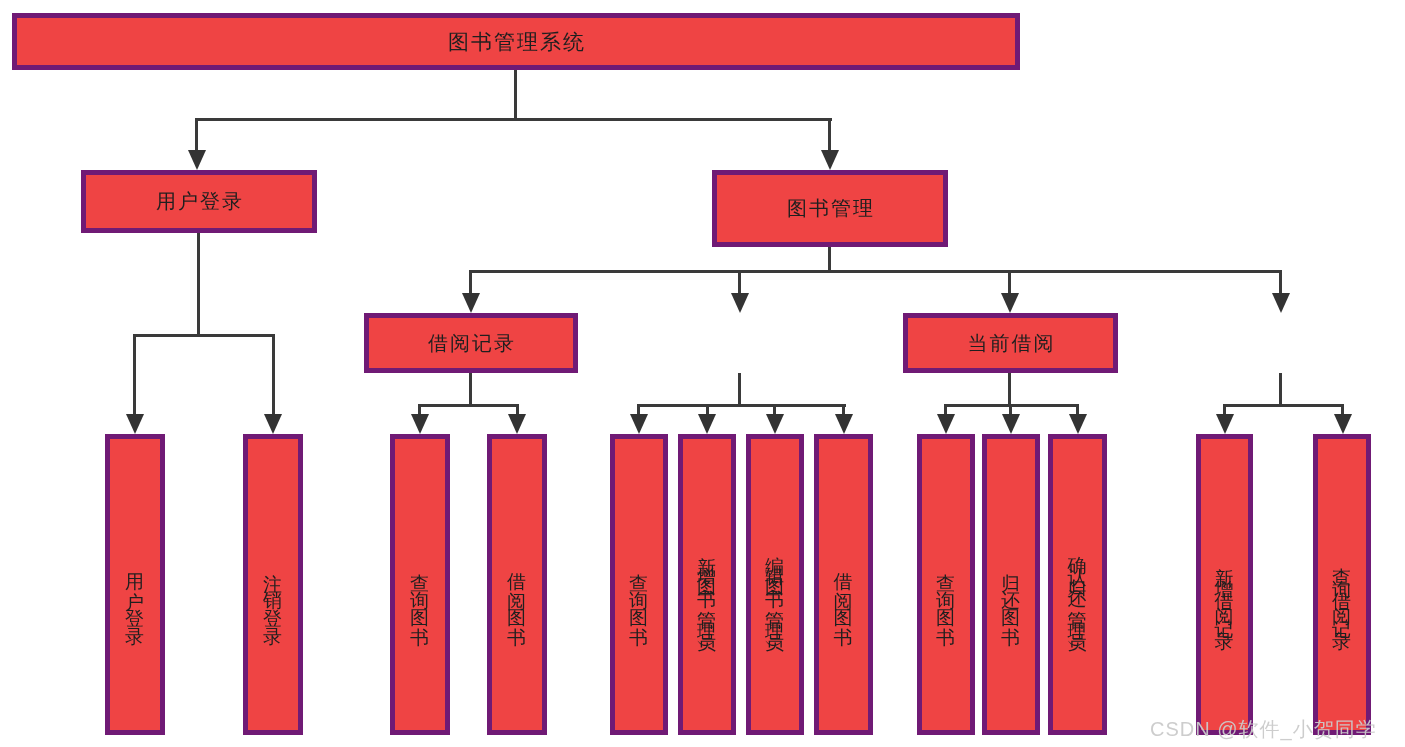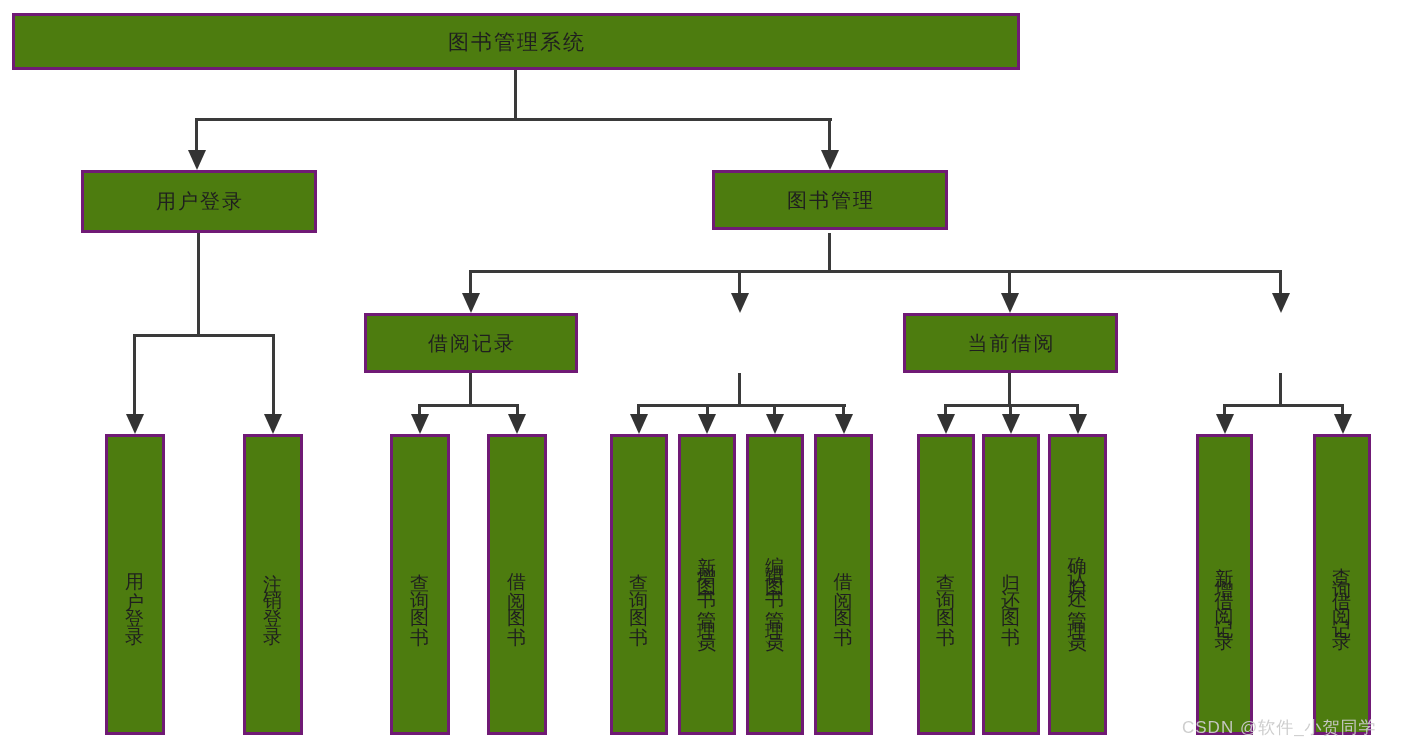--- a/index.html
+++ b/index.html
@@ -7,22 +7,22 @@
     position: relative;
     width: 1405px;
     height: 747px;
     background: #ffffff;
     font-family: "Liberation Sans", "DejaVu Sans", sans-serif;
     overflow: hidden;
   }
   .box {
     position: absolute;
     box-sizing: border-box;
-    border: 3px solid #701a75;
-    background: #4d7c0f;
+    border: 5px solid #701a75;
+    background: #ef4444;
     display: flex;
     align-items: center;
     justify-content: center;
     color: #1f1f1f;
   }
   .hbox { font-size: 20px; letter-spacing: 2px; text-indent: 2px; }
   .root-box { font-size: 21px; }
   .vbox {
     writing-mode: vertical-rl;
     text-orientation: mixed;
@@ -37,27 +37,26 @@
     position: absolute;
     width: 0; height: 0;
     border-left: 9px solid transparent;
     border-right: 9px solid transparent;
     border-top: 20px solid #333333;
   }
   .watermark {
     position: absolute;
     left: 1150px;
     top: 716px;
-    font-size: 17px;
+    font-size: 20px;
     color: #cbcbcb;
     opacity: 0.95;
     white-space: nowrap;
     z-index: 5;
     letter-spacing: 1px;
-    margin-left: 32px;
   }
 </style>
 </head>
 <body>
 
 <div id="canvas">
 
   <div class="line" style="left:514px; top:70px; width:3px; height:50px;"></div>
   <div class="line" style="left:195px; top:118px; width:637px; height:3px;"></div>
   <div class="line" style="left:195px; top:118px; width:3px; height:36px;"></div>
@@ -118,21 +117,21 @@
   <div class="arrow" style="left:1334px; top:414px;"></div>
 
   <div class="box hbox root-box" style="left:12px; top:13px; width:1008px; height:57px;">
     <span>图书管理系统</span>
   </div>
 
   <div class="box hbox" style="left:81px; top:170px; width:236px; height:63px;">
     <span>用户登录</span>
   </div>
 
-  <div class="box hbox" style="left:712px; top:170px; width:236px; height:60px;">
+  <div class="box hbox" style="left:712px; top:170px; width:236px; height:77px;">
     <span>图书管理</span>
   </div>
 
   <div class="box hbox" style="left:364px; top:313px; width:214px; height:60px;">
     <span>借阅记录</span>
   </div>
 
 
   <div class="box hbox" style="left:903px; top:313px; width:215px; height:60px;">
     <span>当前借阅</span>

